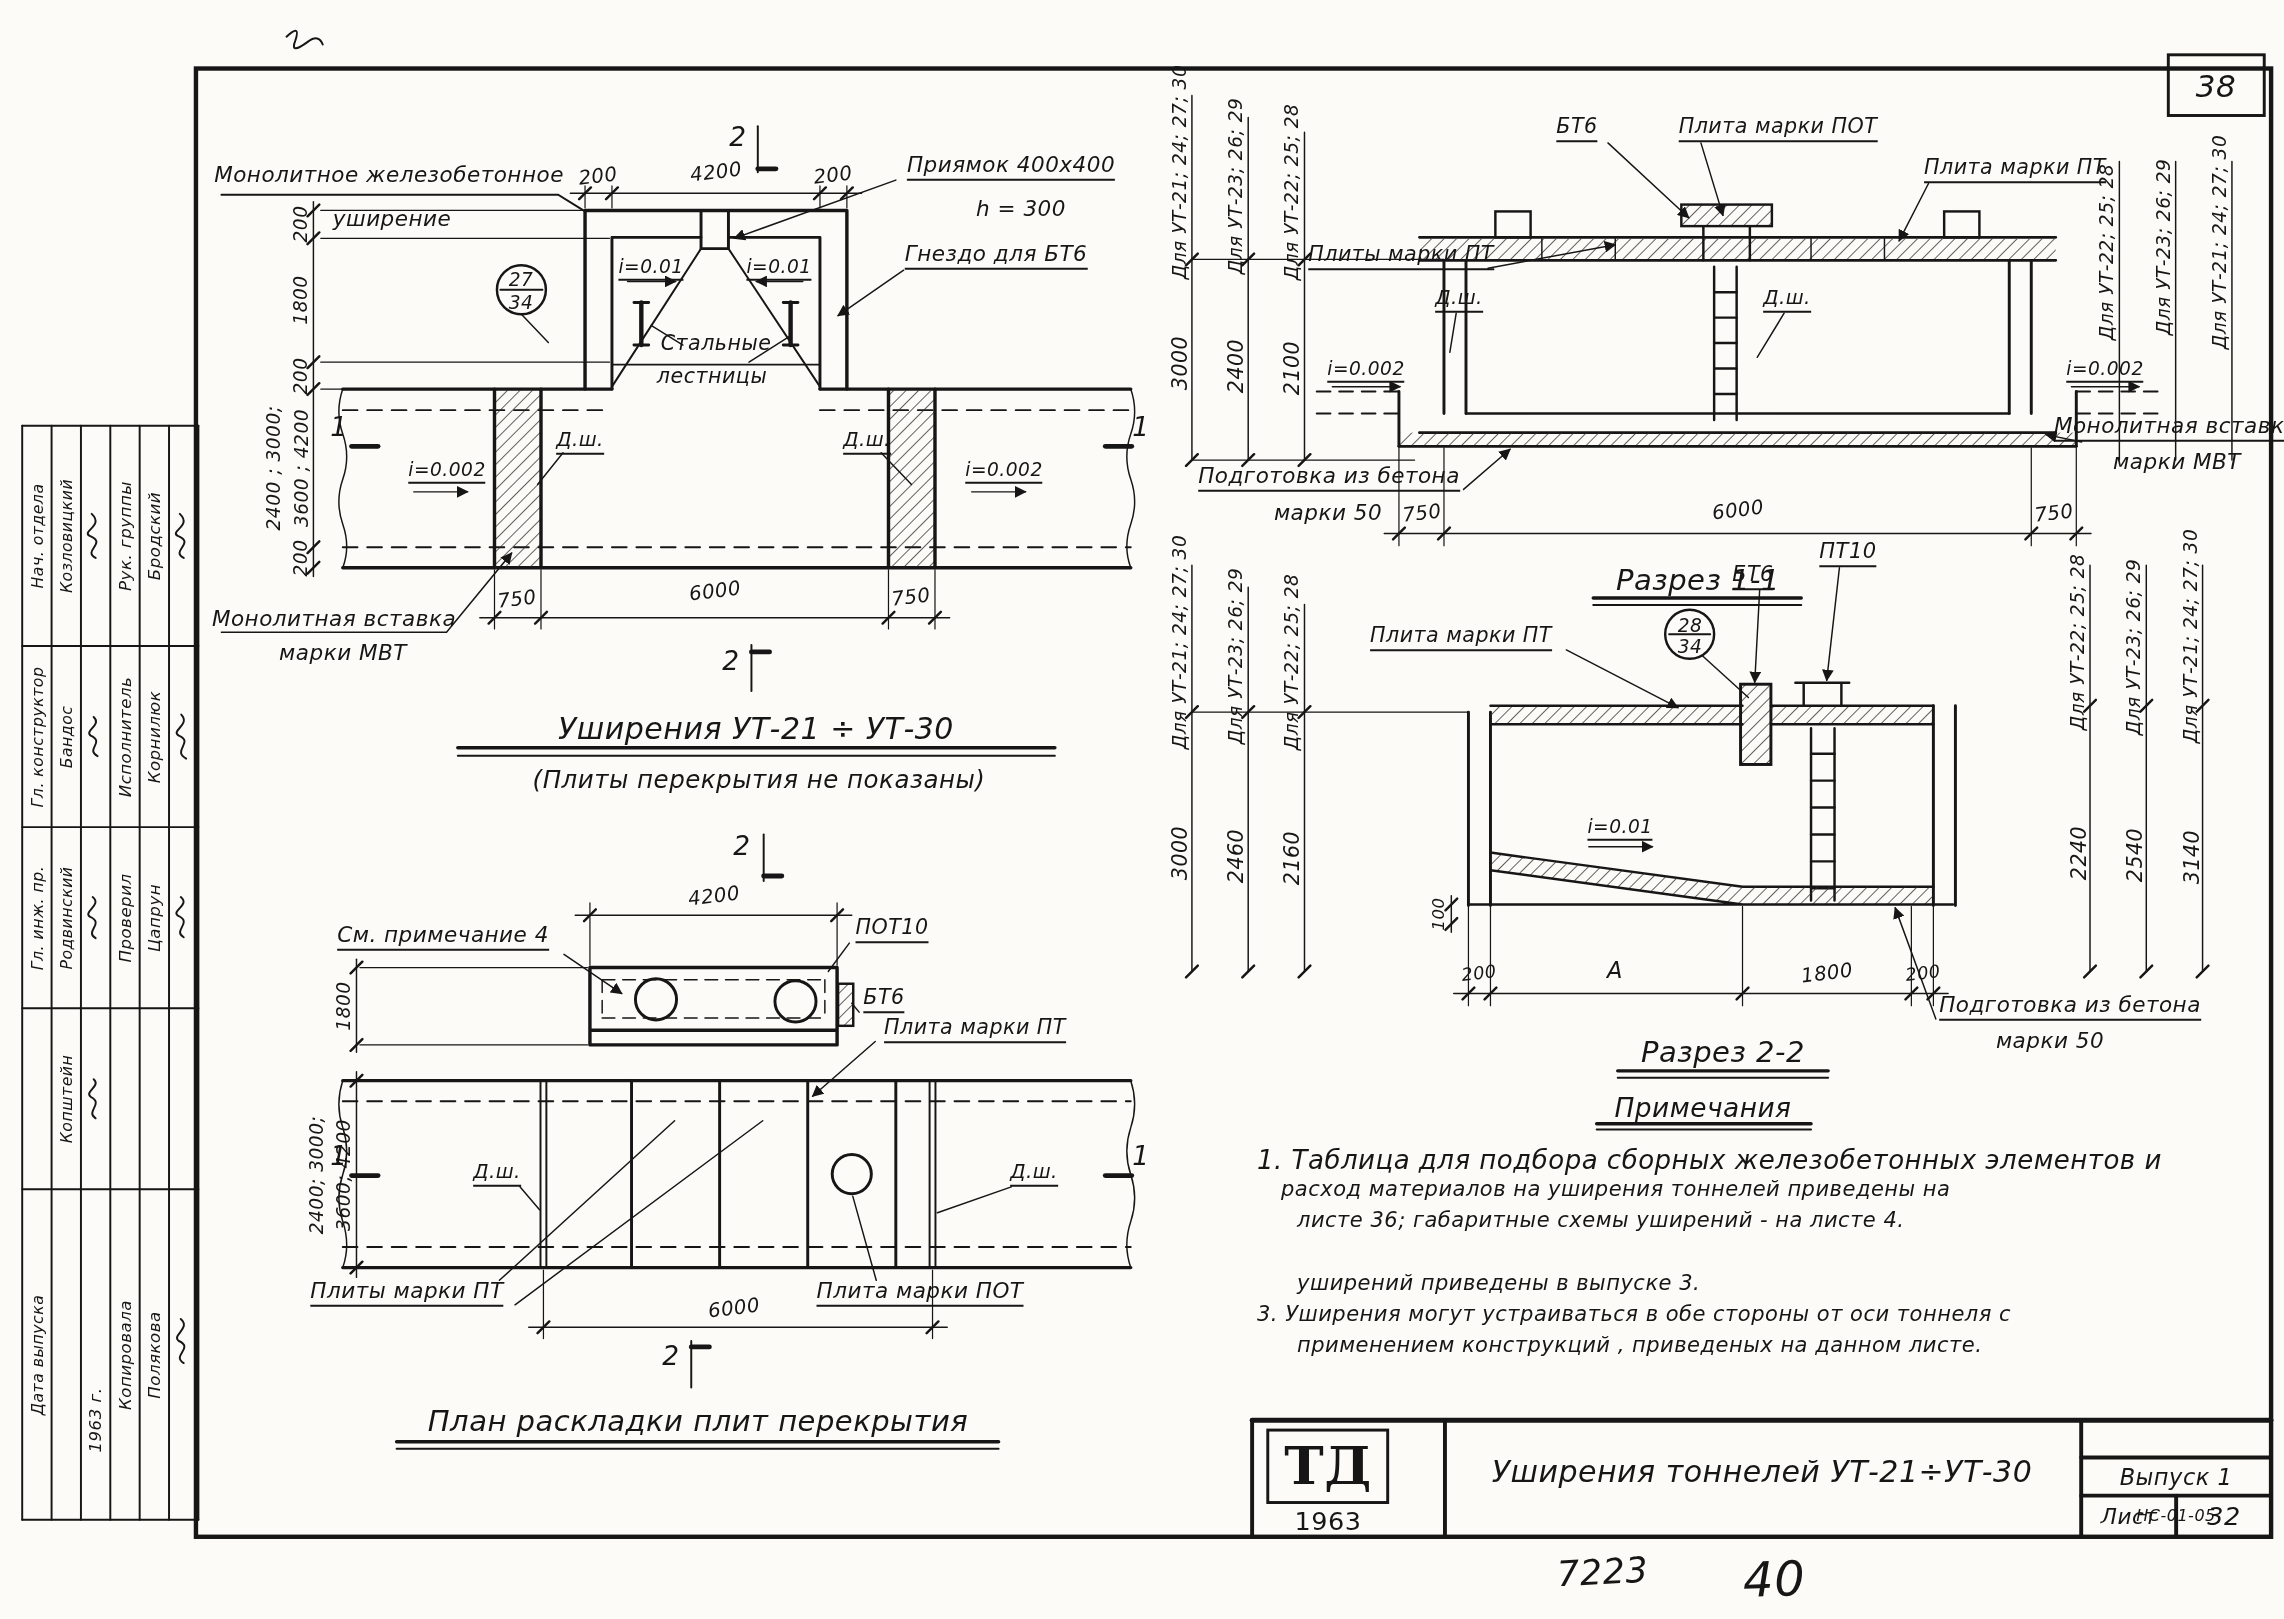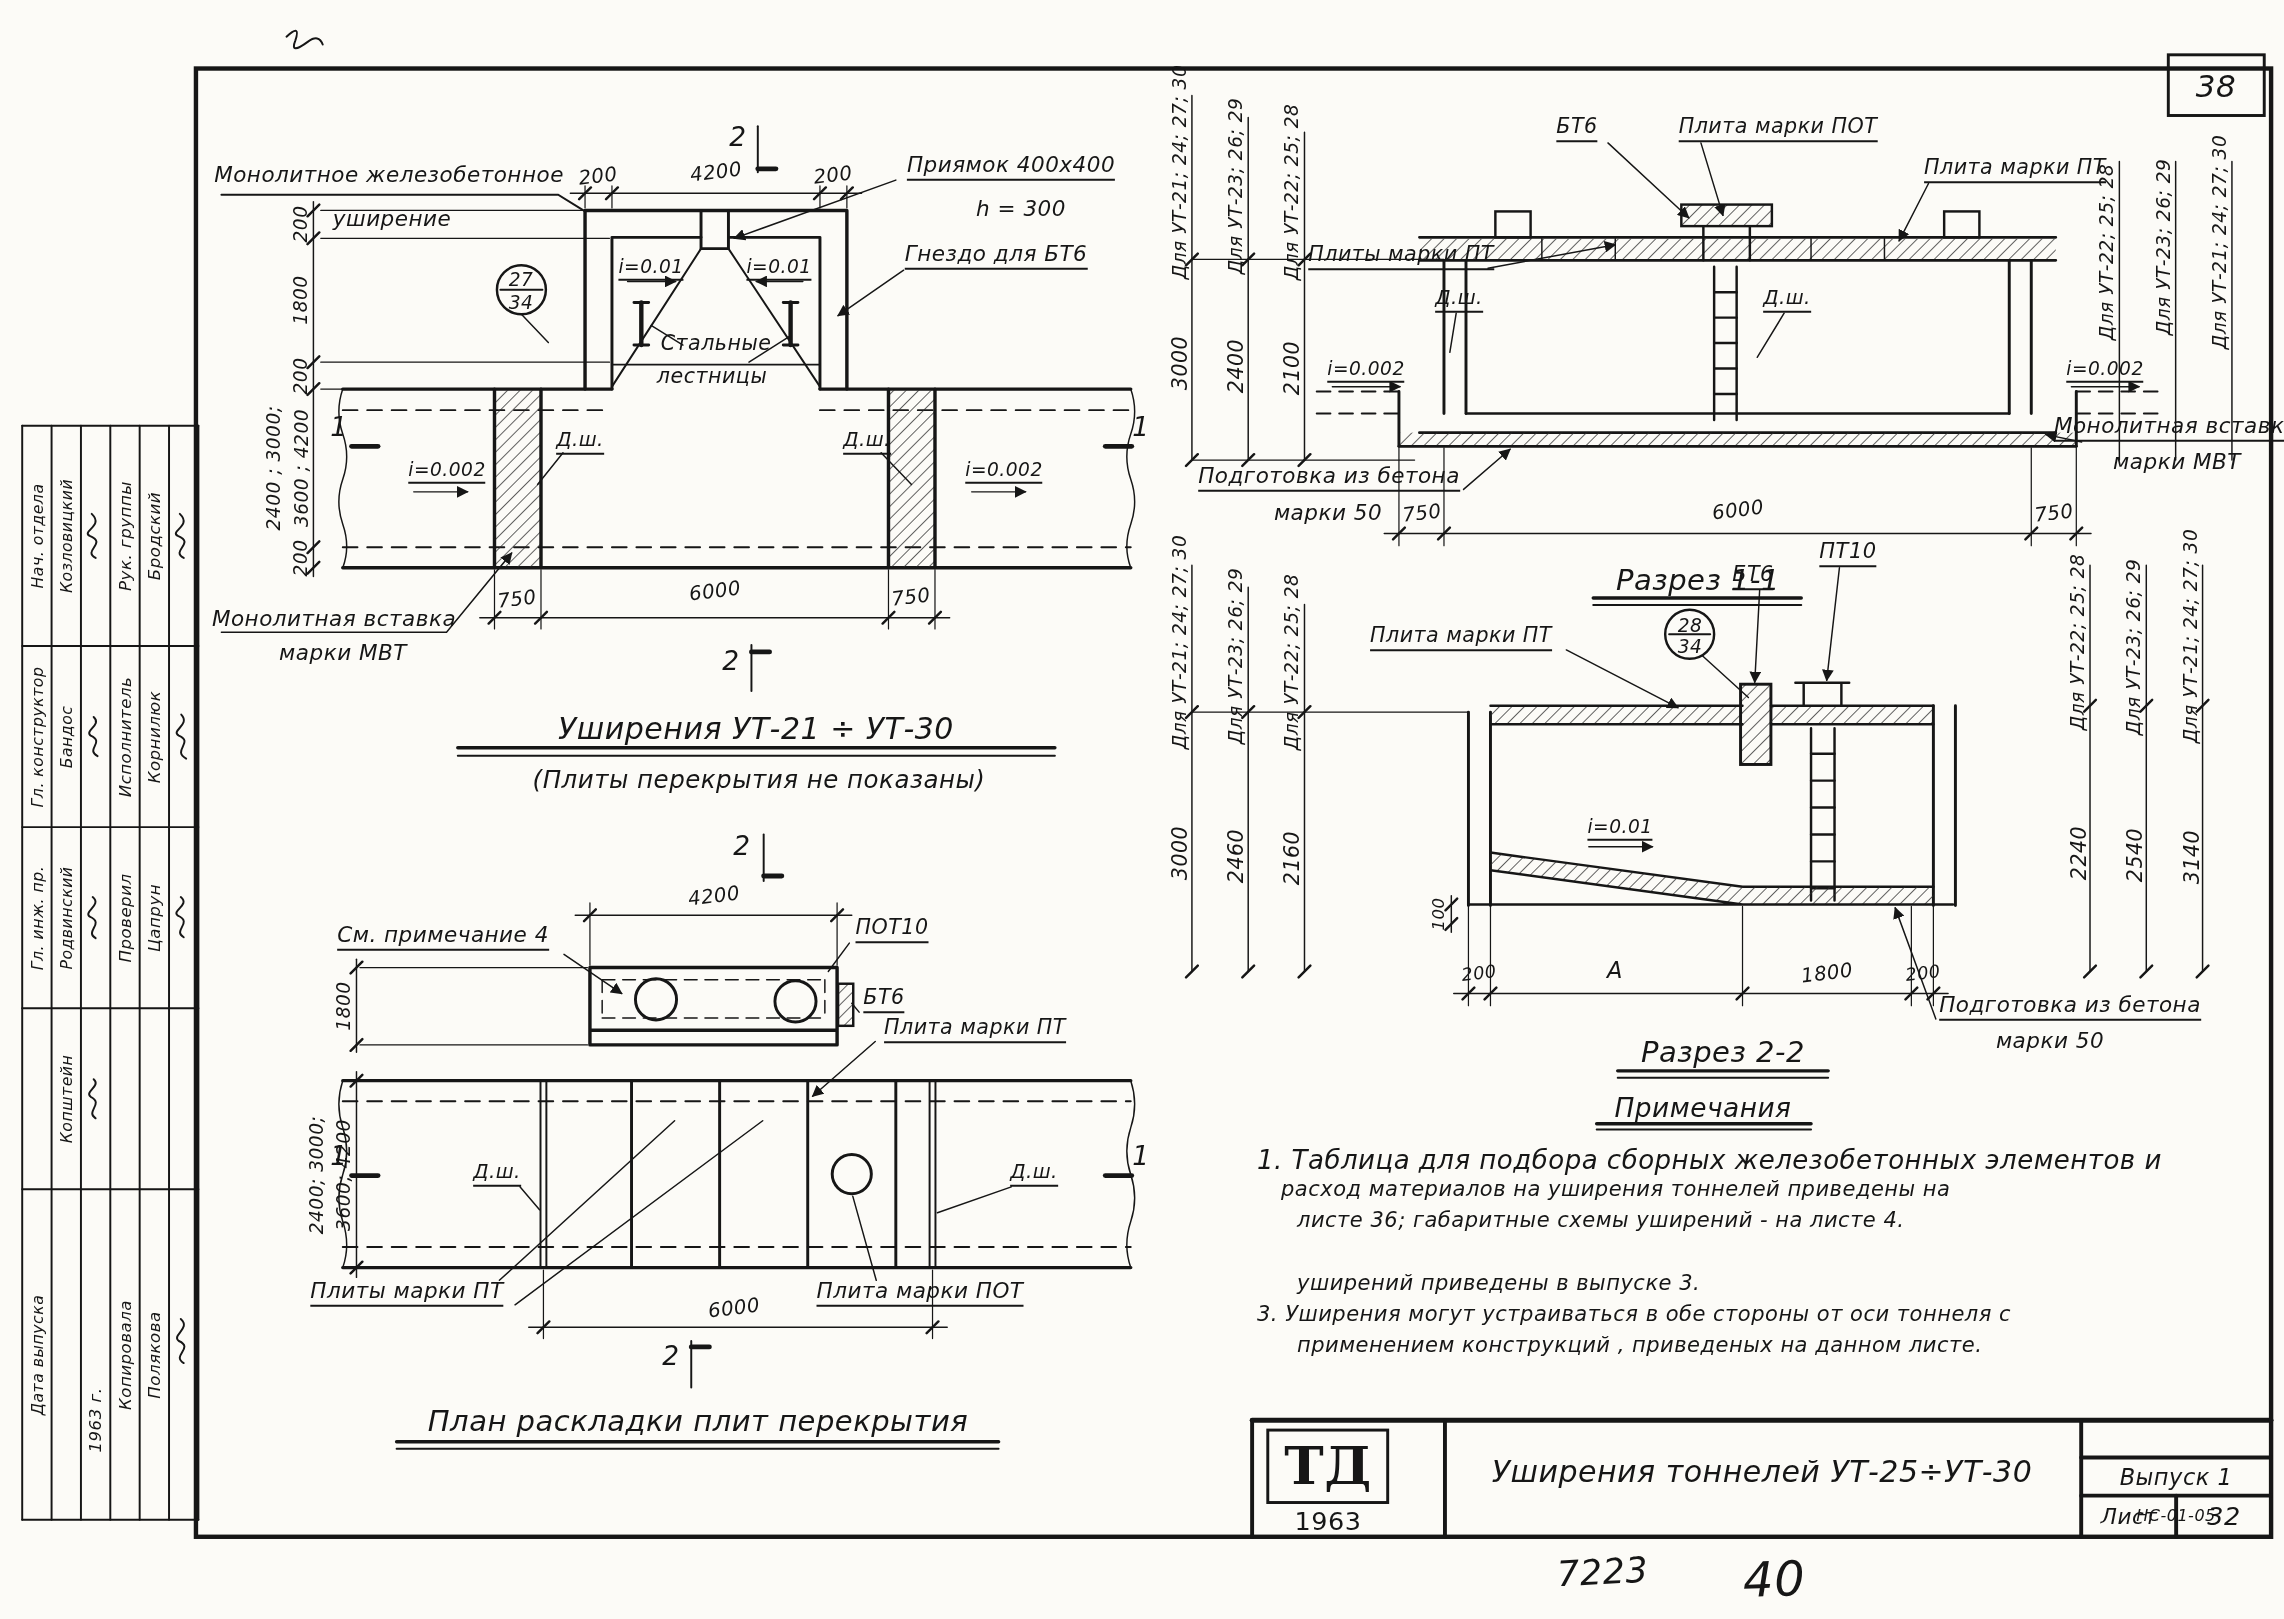--- a/index.html
+++ b/index.html
@@ -422,21 +422,21 @@
 <div class="hand c" style="left:1703px;top:1107px;font-size:26.4px">Примечания</div>
 <div class="hand" style="left:1257px;top:1145px;font-size:26px">1. Таблица  для  подбора  сборных  железобетонных  элементов  и</div>
 <div class="hand" style="left:1281px;top:1177px;font-size:21px">расход  материалов  на  уширения  тоннелей  приведены  на</div>
 <div class="hand" style="left:1297px;top:1208px;font-size:21px">листе  36;  габаритные  схемы  уширений - на  листе  4.</div>
 <div class="hand" style="left:1297px;top:1271px;font-size:21px">уширений  приведены  в  выпуске  3.</div>
 <div class="hand" style="left:1257px;top:1302px;font-size:21px">3. Уширения  могут  устраиваться  в  обе  стороны  от  оси  тоннеля  с</div>
 <div class="hand" style="left:1297px;top:1333px;font-size:21px">применением  конструкций , приведеных  на  данном  листе.</div>
 
 <div class="hand c" style="left:1328px;top:1465px;font-size:53px;font-weight:bold;font-style:normal;font-family:'DejaVu Serif',serif">ТД</div>
 <div class="hand c" style="left:1328px;top:1521px;font-size:25.5px;font-style:normal">1963</div>
-<div class="hand c" style="left:1762px;top:1471px;font-size:30px">Уширения  тоннелей  УТ-25÷УТ-30</div>
+<div class="hand c" style="left:1762px;top:1471px;font-size:30px">Уширения  тоннелей  УТ-21÷УТ-30</div>
 <div class="hand c" style="left:2176px;top:1515px;font-size:16px">НС-01-05</div>
 <div class="hand c" style="left:2176px;top:1477px;font-size:22.5px">Выпуск 1</div>
 <div class="hand c" style="left:2129px;top:1516px;font-size:21.5px">Лист</div>
 <div class="hand c" style="left:2224px;top:1516px;font-size:25.5px">32</div>
 
 <div class="hand c" style="left:2216px;top:86px;font-size:31px">38</div>
 <div class="hand" style="left:1557px;top:1552px;font-size:35px;transform:rotate(-3deg)">7223</div>
 <div class="hand" style="left:1743px;top:1551px;font-size:48px;transform:rotate(-2deg)">40</div>
 
 </div>

